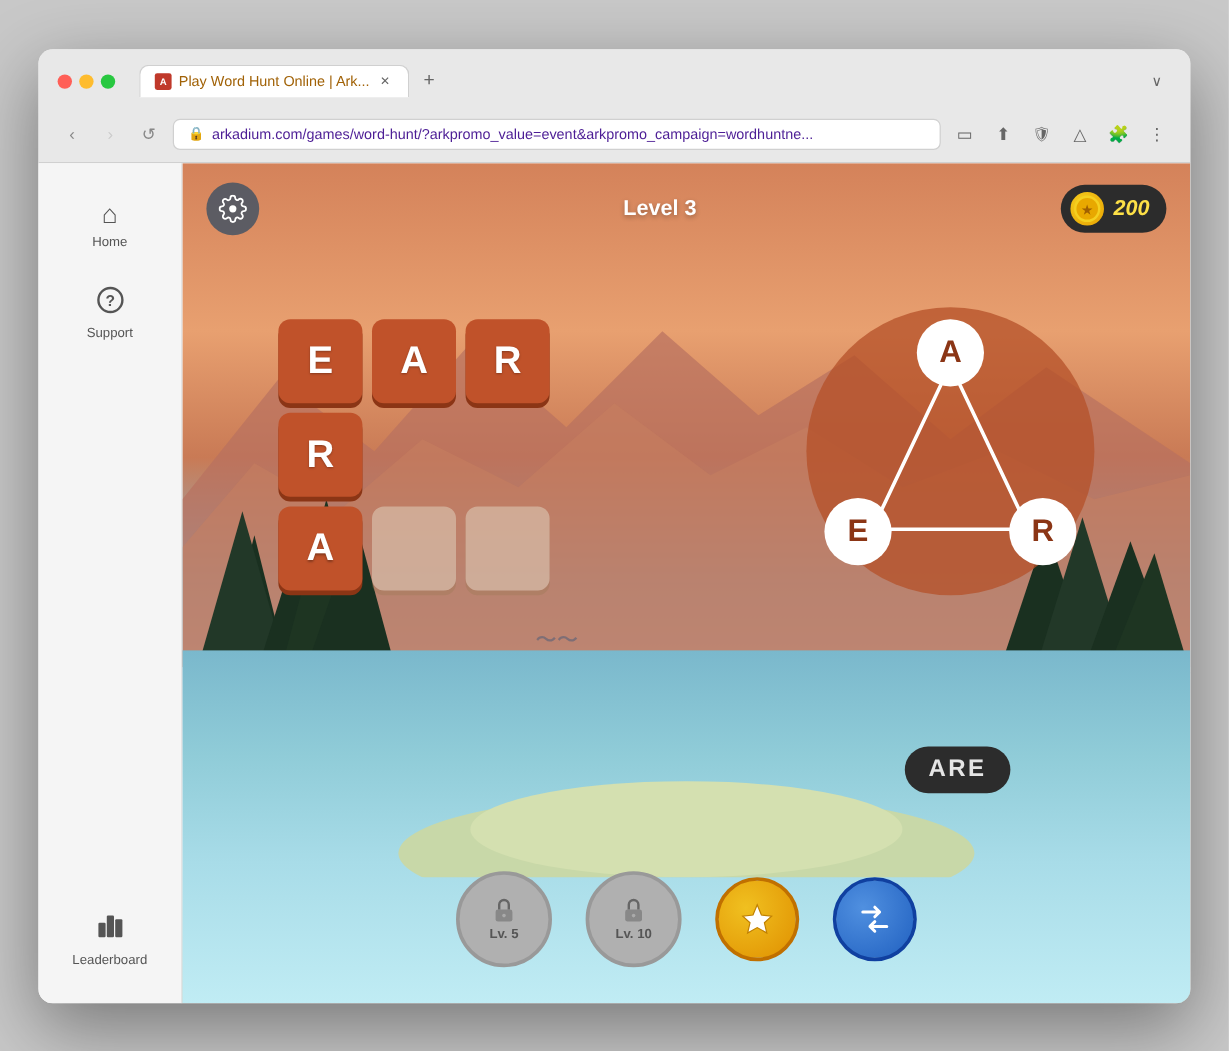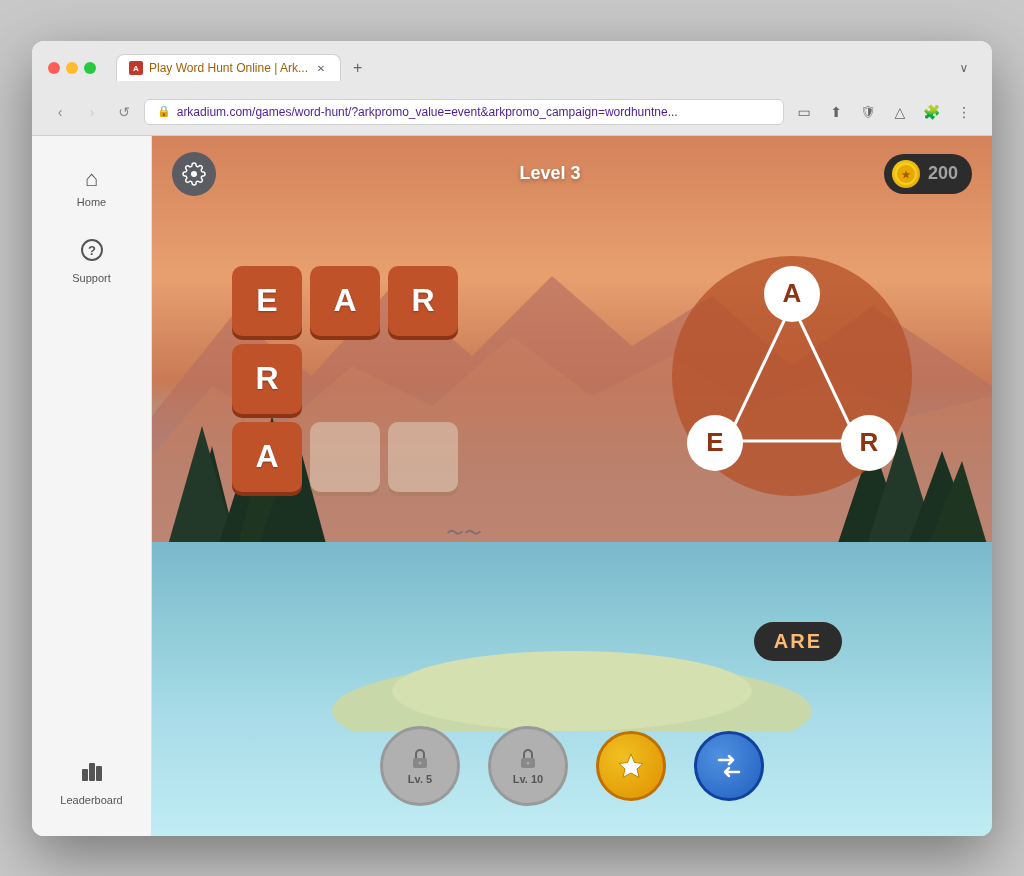--- a/index.html
+++ b/index.html
@@ -263,23 +263,24 @@
       border-radius: 50%;
       display: flex;
       align-items: center;
       justify-content: center;
       font-size: 14px;
       color: #a06000;
       font-weight: bold;
     }
 
     .coin-count {
-      color: #a3a3a3;
+      color: #fde047;
       font-size: 18px;
       font-weight: 700;
+      font-style: italic;
     }
 
     
     .word-tiles {
       position: absolute;
       top: 130px;
       left: 80px;
       display: flex;
       flex-direction: column;
       gap: 8px;
@@ -361,21 +362,21 @@
       bottom: 25px;
       right: 15px;
     }
 
     
     .current-word {
       position: absolute;
       bottom: 175px;
       right: 150px;
       background: #2c2c2c;
-      color: #fdba74;
+      color: #e5e5e5;
       padding: 8px 20px;
       border-radius: 20px;
       font-size: 20px;
       font-weight: 700;
       letter-spacing: 2px;
     }
 
     
     .bottom-powerups {
       position: absolute;

